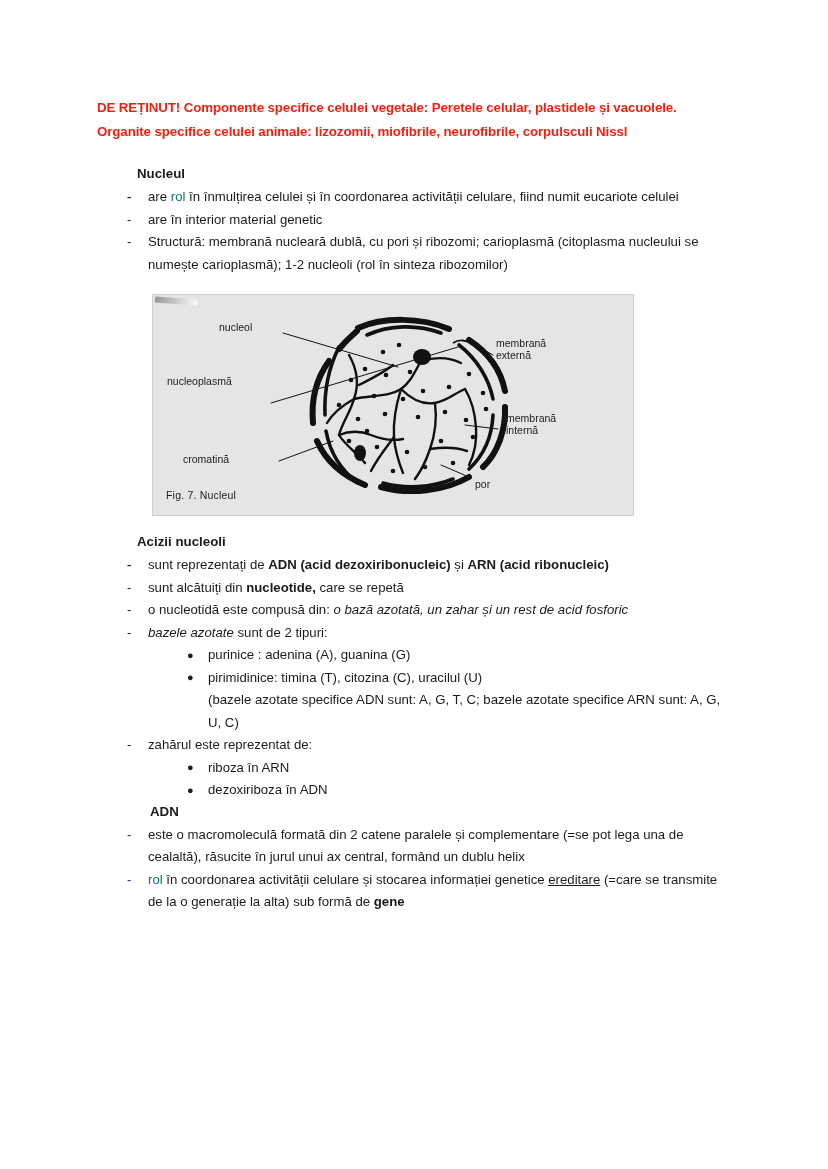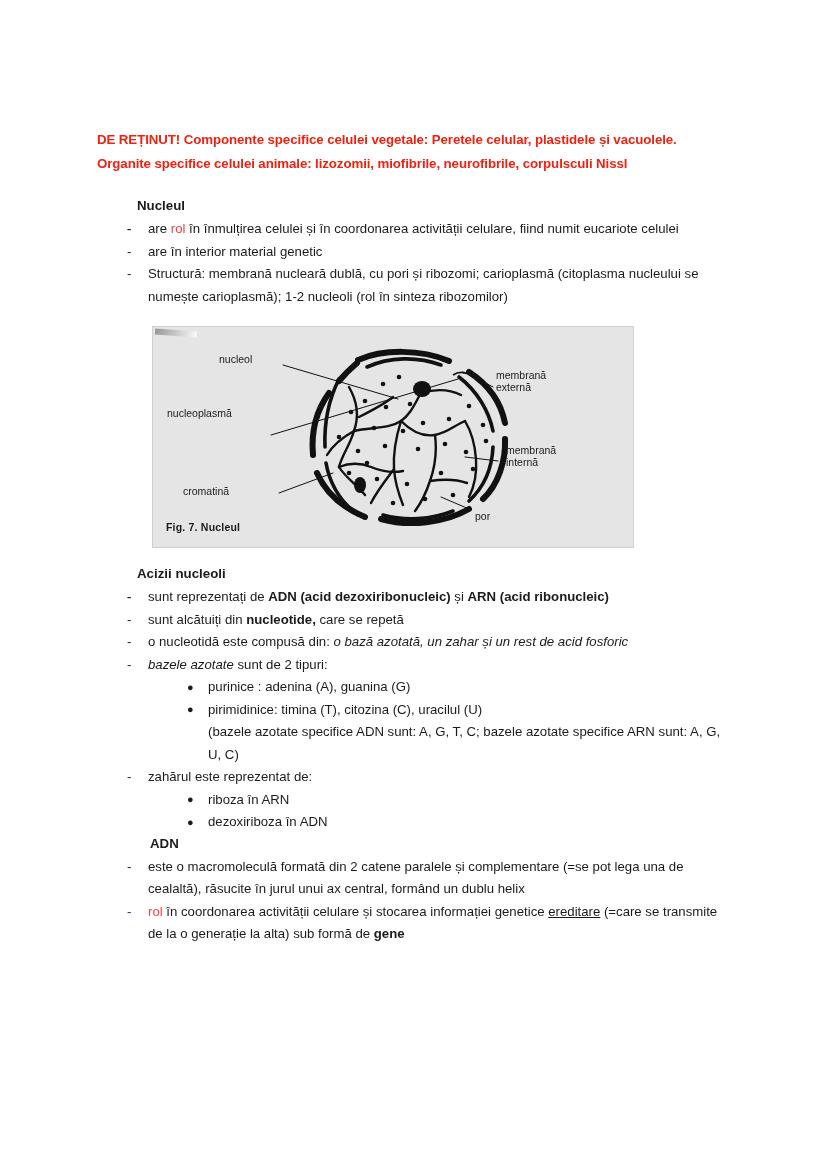--- a/index.html
+++ b/index.html
@@ -20,21 +20,20 @@
     left: 0; top: 0;
     width: 828px;
     height: 1169px;
     background: #fff;
   }
   .content {
     position: absolute;
     left: 97px;
     top: 96px;
     width: 634px;
-    margin-top: 32px;
   }
 
   
   .note-heading {
     color: #ee2211;
     font-weight: bold;
     font-size: 13.3px;
     line-height: 24px;
     letter-spacing: -0.1px;
     margin: 0 0 20px 0;
@@ -84,21 +83,21 @@
   ul.bullet-list > li > .dot {
     position: absolute;
     left: 1px;
     top: -0.5px;
     font-size: 11px;
   }
 
   .b { font-weight: bold; }
   .i { font-style: italic; }
   .u { text-decoration: underline; }
-  .blue { color: #ef4444; }
+  .blue { color: #0f766e; }
   .lead-space { padding-left: 6px; }
 
   
   .figure-wrap {
     position: relative;
     margin: 18px 0 16px 55px;
     width: 482px;
     height: 222px;
     background: #e5e5e5;
     border: 1px solid #cfcfcf;
@@ -112,21 +111,21 @@
     height: 6px;
     background: linear-gradient(100deg, #888 0%, #c9c9c9 55%, #ffffff 100%);
     transform: rotate(4deg);
     opacity: .85;
   }
   .fig-caption {
     position: absolute;
     left: 13px;
     bottom: 14px;
     font-size: 10.5px;
-    font-weight: bold;
+    font-weight: normal;
     letter-spacing: 0.2px;
   }
   .fig-label {
     position: absolute;
     font-size: 10.5px;
     line-height: 12.5px;
     white-space: pre;
   }
   svg.nucleus { position: absolute; left: 0; top: 0; }
 </style>

